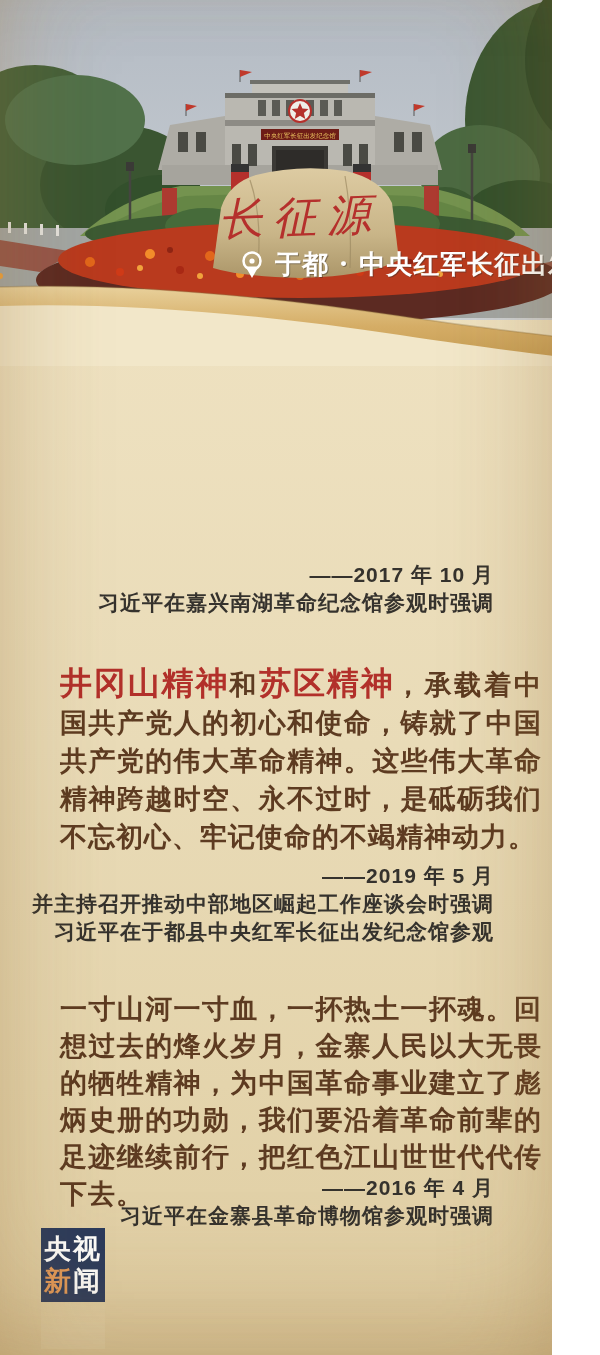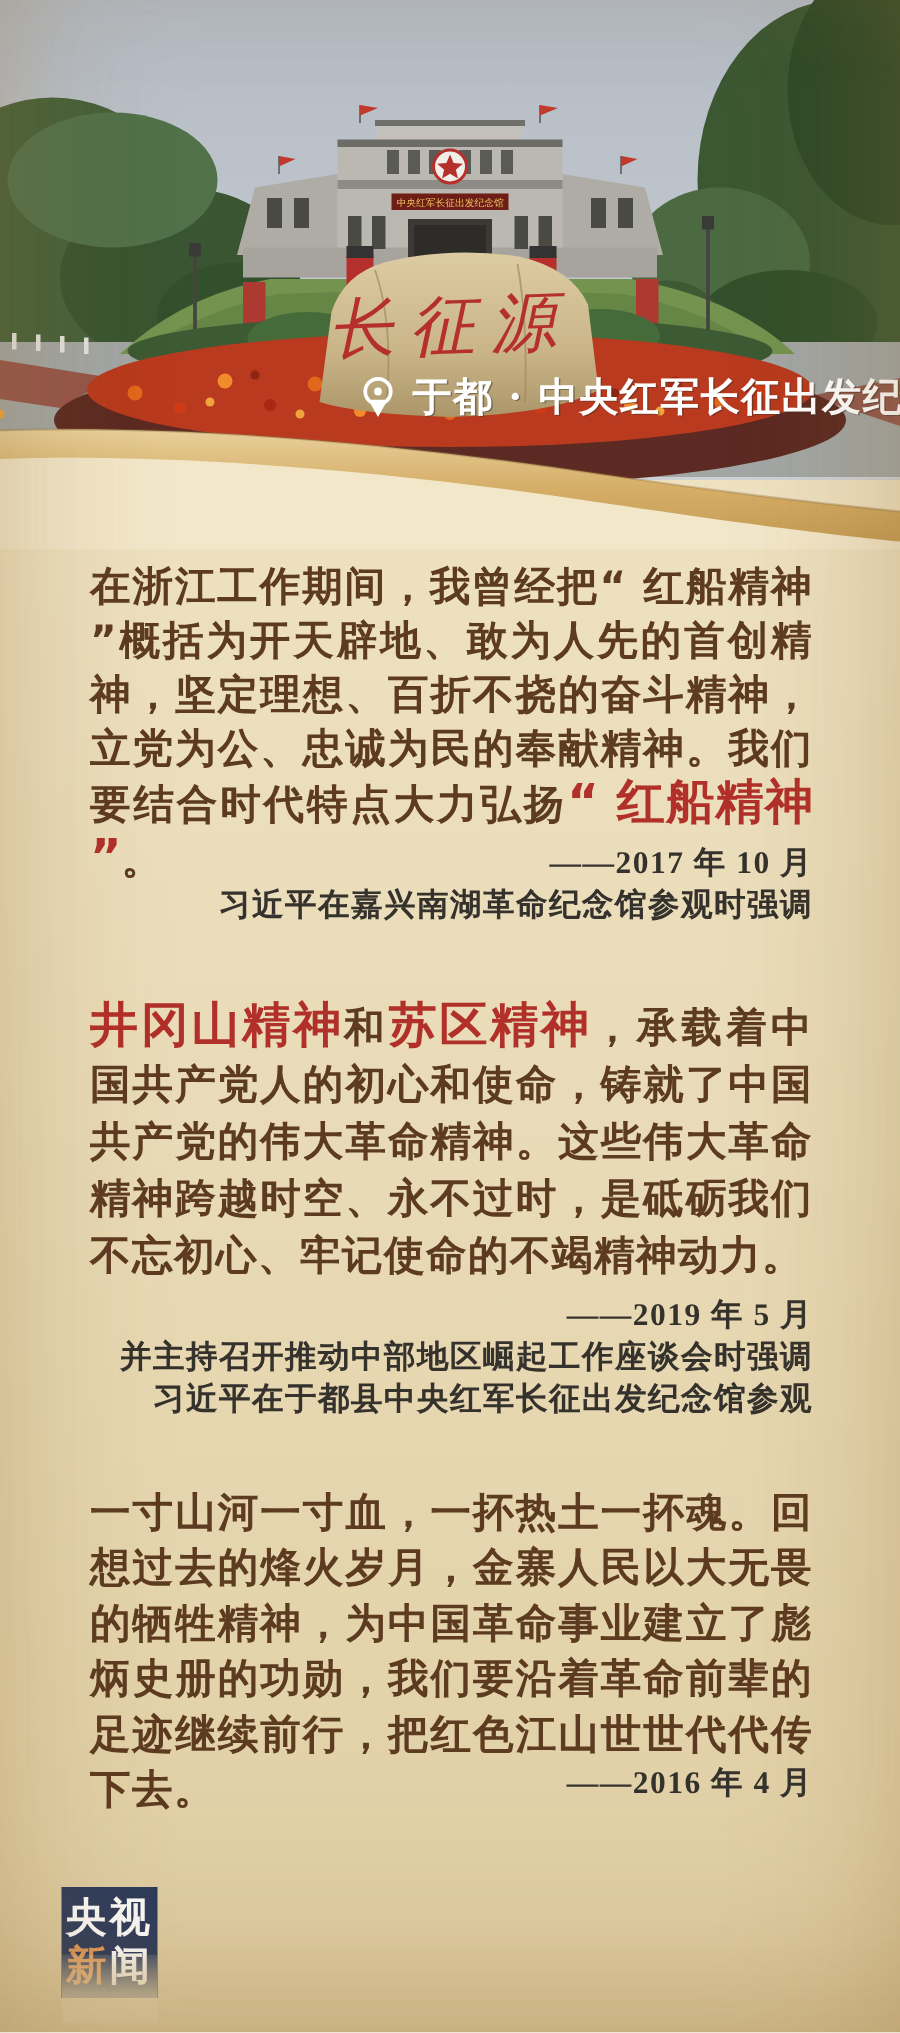--- a/index.html
+++ b/index.html
@@ -1,40 +1,40 @@
 <!DOCTYPE html>
 <html><head>
 <meta charset="utf-8">
 <style>
   html,body{margin:0;padding:0;}
   .poster{
-    position:relative;width:600px;height:1355px;overflow:hidden;
+    position:relative;width:552px;height:1355px;overflow:hidden;
     background:linear-gradient(180deg,#f2e7c9 0%,#eee1c0 25%,#e9dbb7 55%,#e4d4ac 80%,#dfcda2 100%);
     font-family:"DejaVu Sans","Liberation Sans",sans-serif;
   }
   .vignette{position:absolute;inset:0;pointer-events:none;
     box-shadow:inset 0 -70px 130px -50px rgba(150,110,55,.38),
                inset 60px 0 120px -70px rgba(150,110,55,.28),
                inset -60px 0 120px -70px rgba(150,110,55,.28);}
   .photo{position:absolute;top:0;left:0;width:600px;height:366px;}
   .quote{
     position:absolute;left:60px;width:482px;
     color:#5d3b21;font-size:27px;font-weight:600;line-height:37px;
     text-align:justify;letter-spacing:1px;
   }
   .quote .hl{color:#b2302a;font-size:32px;font-weight:bold;line-height:1;letter-spacing:0;}
   .attr{
     position:absolute;right:58px;text-align:right;
     color:#35322d;font-size:21px;line-height:28px;letter-spacing:1px;
-    font-family:Liberation Serif, serif;font-weight:bold;
+    font-family:Liberation Sans, sans-serif;font-weight:bold;
   }
   .logo{
     position:absolute;left:41px;top:1228px;width:64px;height:74px;
     background:#2a3a5c;display:flex;flex-direction:column;justify-content:center;align-items:center;
-    font-weight:bold;font-size:27px;line-height:32px;color:#fff;letter-spacing:2px;margin-top:30px;
+    font-weight:bold;font-size:27px;line-height:32px;color:#fff;letter-spacing:2px;
   }
   .logo .orange{color:#e39a5a;}
   .logo-reflect{
     position:absolute;left:41px;top:1303px;width:64px;height:46px;overflow:hidden;
   }
   .logo-reflect::after{
     content:"";position:absolute;inset:0;
     background:linear-gradient(180deg,rgba(229,214,173,.15) 0%,rgba(228,212,172,.75) 55%,#e3d3ab 100%);
   }
 </style>
@@ -212,42 +212,40 @@
       </g>
       <text x="276" y="274" font-size="26" fill="#3a2f28" opacity=".45" font-family="DejaVu Serif,serif" font-weight="bold" letter-spacing="1">于都 · 中央红军长征出发纪念馆</text>
       <text x="275" y="273" font-size="26" fill="#ffffff" font-family="DejaVu Serif,serif" font-weight="bold" letter-spacing="1">于都 · 中央红军长征出发纪念馆</text>
     </g>
 
     <path d="M0,287 C120,283 260,295 400,316 C500,331 560,337 600,341 L600,366 L0,366 Z" fill="url(#gold)"></path>
     <path d="M0,287 C120,283 260,295 400,316 C500,331 560,337 600,341" fill="none" stroke="#8a6c3c" stroke-width="1.5" opacity=".35"></path>
     <path d="M0,306 C120,302 260,314 400,335 C500,350 560,357 600,361 L600,366 L0,366 Z" fill="#f2e7c9"></path>
   </svg>
 
-  <div class="quote" style="top:374px;line-height:36px;">
-    <span>在浙江工作期间，我曾经把“ 红船精神 ”概括为开天辟地、敢为人先的首创精神，坚定理想、百折不挠的奋斗精神，立党为公、忠诚为民的奉献精神。我们要结合时代特点大力弘扬</span><span class="hl">“ 红船精神 ”</span><span>。</span>
-  </div>
   <div class="attr" style="top:561px;">
     <div>——2017 年 10 月</div>
     <div>习近平在嘉兴南湖革命纪念馆参观时强调</div>
   </div>
 
   <div class="quote" style="top:666px;line-height:38px;font-family:Liberation Serif, serif;">
     <span class="hl">井冈山精神</span><span>和</span><span class="hl">苏区精神</span><span>，承载着中国共产党人的初心和使命，铸就了中国共产党的伟大革命精神。这些伟大革命精神跨越时空、永不过时，是砥砺我们不忘初心、牢记使命的不竭精神动力。</span>
   </div>
   <div class="attr" style="top:862px;">
     <div>——2019 年 5 月</div>
     <div>并主持召开推动中部地区崛起工作座谈会时强调</div>
     <div>习近平在于都县中央红军长征出发纪念馆参观</div>
   </div>
 
   <div class="quote" style="top:990px;">
     <span>一寸山河一寸血，一抔热土一抔魂。回想过去的烽火岁月，金寨人民以大无畏的牺牲精神，为中国革命事业建立了彪炳史册的功勋，我们要沿着革命前辈的足迹继续前行，把红色江山世世代代传下去。</span>
   </div>
   <div class="attr" style="top:1174px;">
     <div>——2016 年 4 月</div>
+    <div>习近平在金寨县革命博物馆参观时强调</div>
   </div>
 
   <div class="logo">
     <div><span>央</span><span>视</span></div>
     <div><span class="orange">新</span><span>闻</span></div>
   </div>
   <div class="logo-reflect">
     
   </div>
 

